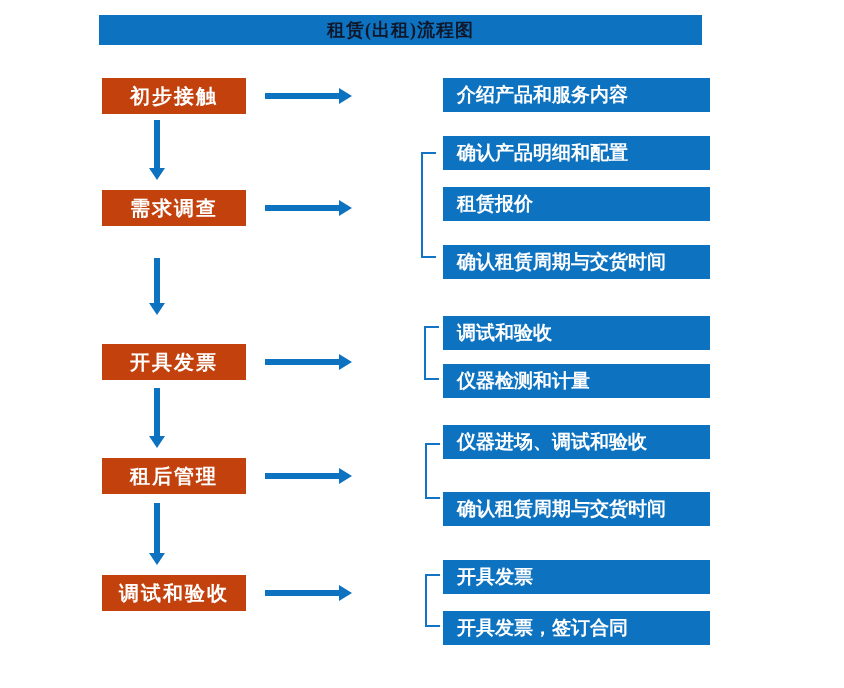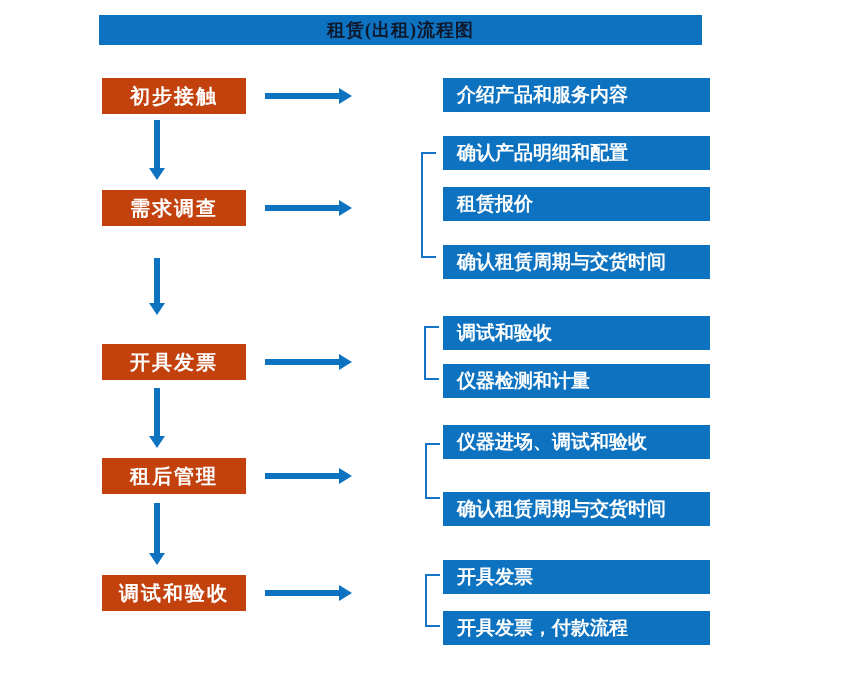--- a/index.html
+++ b/index.html
@@ -166,15 +166,15 @@
   <div class="rbox" style="top:136px">确认产品明细和配置</div>
   <div class="rbox" style="top:245px">确认租赁周期与交货时间</div>
 
   <div class="rbox" style="top:316px">调试和验收</div>
   <div class="rbox" style="top:364px">仪器检测和计量</div>
 
   <div class="rbox" style="top:425px">仪器进场、调试和验收</div>
   <div class="rbox" style="top:492px">确认租赁周期与交货时间</div>
 
   <div class="rbox" style="top:560px">开具发票</div>
-  <div class="rbox" style="top:611px">开具发票，付款流程</div>
+  <div class="rbox" style="top:611px">开具发票，签订合同</div>
 
 </div>
 
 </body></html>

